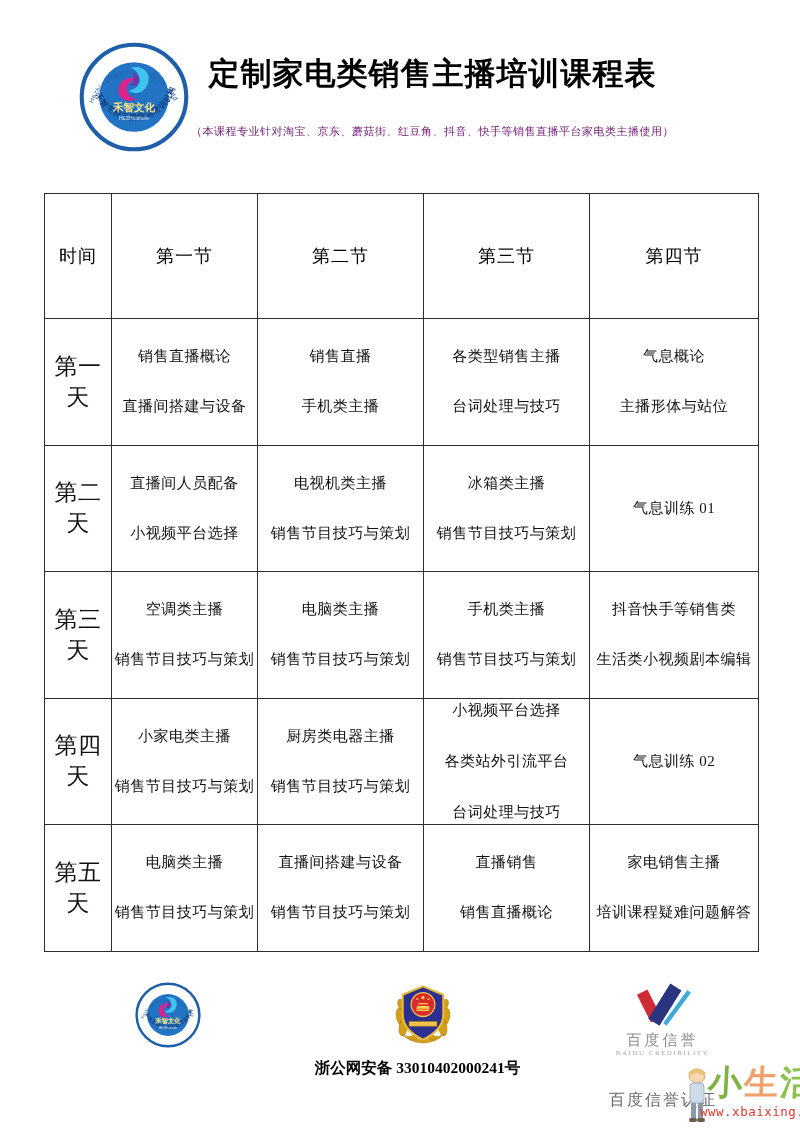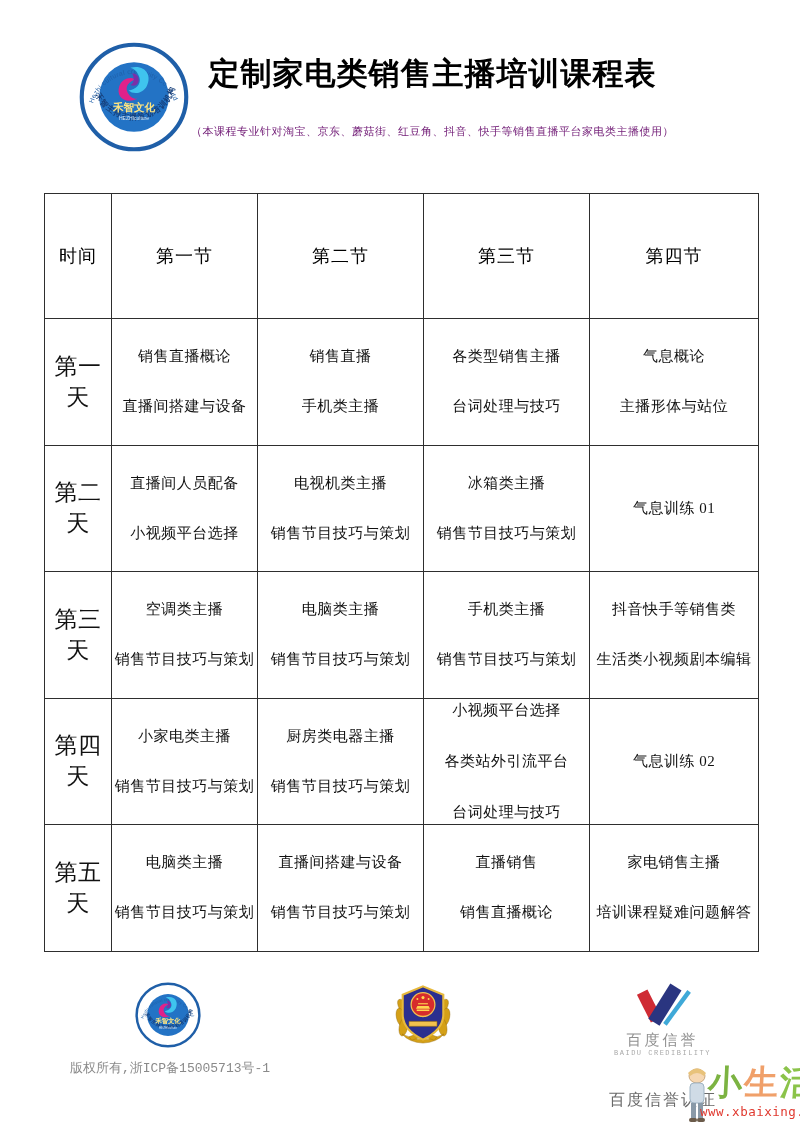--- a/index.html
+++ b/index.html
@@ -43,21 +43,21 @@
   td.day { font-size: 23px; letter-spacing: 0.5px; }
   .cell-lines {
     display: flex; flex-direction: column; align-items: center; justify-content: center;
     gap: 31px; width: 100%; font-family: Liberation Serif, serif;
   }
   .cell-lines.lines-1 { gap: 0; justify-content: flex-end; }
   .cell-lines.lines-3 { gap: 32px; }
   .cell-lines .line { font-size: 15px; letter-spacing: 0.5px; white-space: nowrap; }
 
   
-  .sans { font-family: Liberation Mono, monospace; }
+  .sans { font-family: Liberation Serif, serif; }
   .hz-logo-bottom { position: absolute; left: 134px; top: 982px; width: 68px; height: 66px; }
   .copyright {
     position: absolute; left: 60px; width: 220px; top: 1059px;
     text-align: center; font-size: 13px; color: #8a8a8a;
   }
   .police-badge { position: absolute; left: 388px; top: 977px; width: 70px; height: 72px; }
   .police-text {
     position: absolute; left: 305px; width: 225px; top: 1058px;
     text-align: center; font-size: 15.5px; font-weight: bold; color: #000;
   }
@@ -318,25 +318,25 @@
               <div class="line">培训课程疑难问题解答</div>
             </div>
           </td>
         </tr>
       </tbody>
   </table>
 
   <svg class="hz-logo-bottom">
       <use href="#hz-logo"></use>
     </svg>
-  <div class="copyright sans">版权所有,浙ICP备15005713号-1</div>
 
   <svg class="police-badge">
       <use href="#police-badge"></use>
     </svg>
+  <div class="police-text sans">浙公网安备 33010402000241号</div>
 
   <svg class="baidu-v">
       <use href="#baidu-v"></use>
     </svg>
   <div class="baidu-name sans">百度信誉</div>
   <div class="baidu-en sans">BAIDU CREDIBILITY</div>
   <div class="baidu-cert sans">百度信誉认证</div>
 
   <svg class="wm-figure">
       <use href="#wm-kid"></use>

